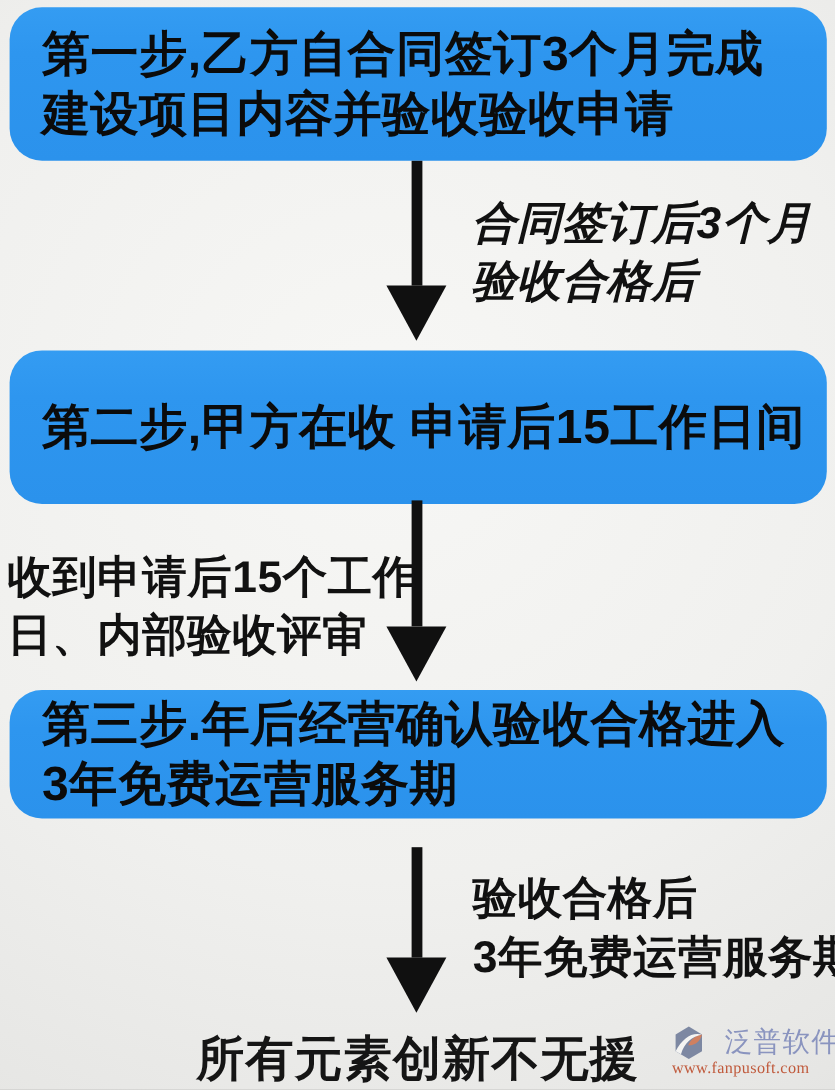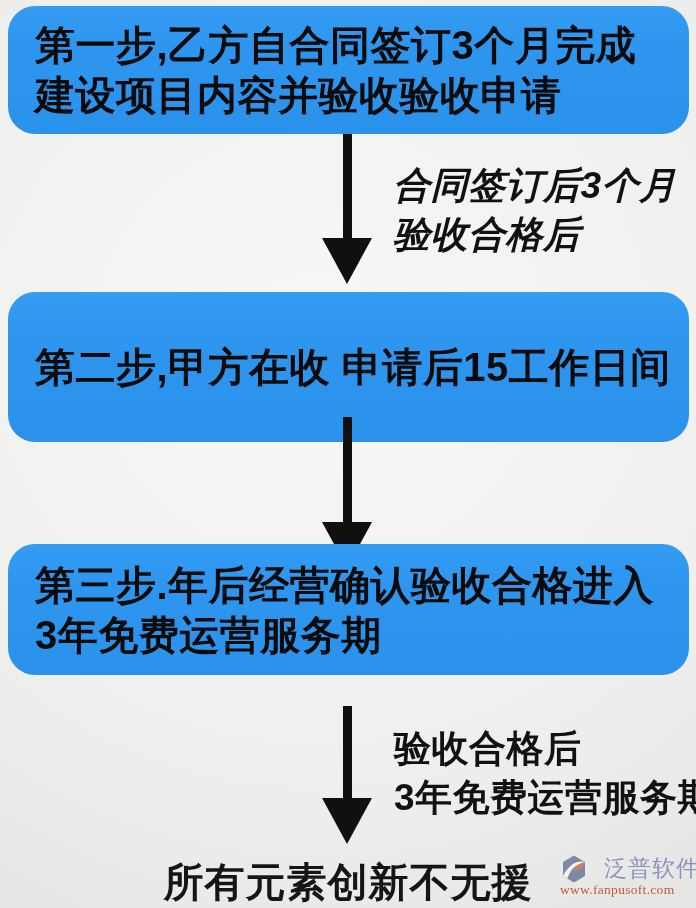--- a/index.html
+++ b/index.html
@@ -24,22 +24,22 @@
     display:flex; flex-direction:column; justify-content:center;
     padding-left:27px; padding-right:10px;
   }
   .step-box .line {
     display:block;
     font-size:40px; font-weight:700; color:#0b0b0b;
     line-height:50px; letter-spacing:0.5px;
     white-space:nowrap;
   }
   .box1 { top:6px;   height:128px; }
-  .box2 { top:292px; height:150px; }
-  .box3 { top:544px; height:131px; }
+  .box2 { top:292px; height:128px; }
+  .box3 { top:575px; height:107px; }
 
   
   .arrow {
     position:absolute;
     width:50px;
     display:flex; flex-direction:column; align-items:center;
   }
   .arrow .shaft { width:9px; flex:1; background:#101010; }
   .arrow .head  {
     width:0; height:0;
@@ -110,20 +110,24 @@
   </div>
 
   <div class="step-box box2">
     <span class="line">第二步,甲方在收 申请后15工作日间</span>
   </div>
 
   <div class="arrow arrow2">
     <div class="shaft"></div>
     <div class="head"></div>
   </div>
+  <div class="arrow-label label2">
+    <span class="line">收到申请后15个工作</span>
+    <span class="line">日、内部验收评审</span>
+  </div>
 
   <div class="step-box box3">
     <span class="line">第三步.年后经营确认验收合格进入</span>
     <span class="line">3年免费运营服务期</span>
   </div>
 
   <div class="arrow arrow3">
     <div class="shaft"></div>
     <div class="head"></div>
   </div>

